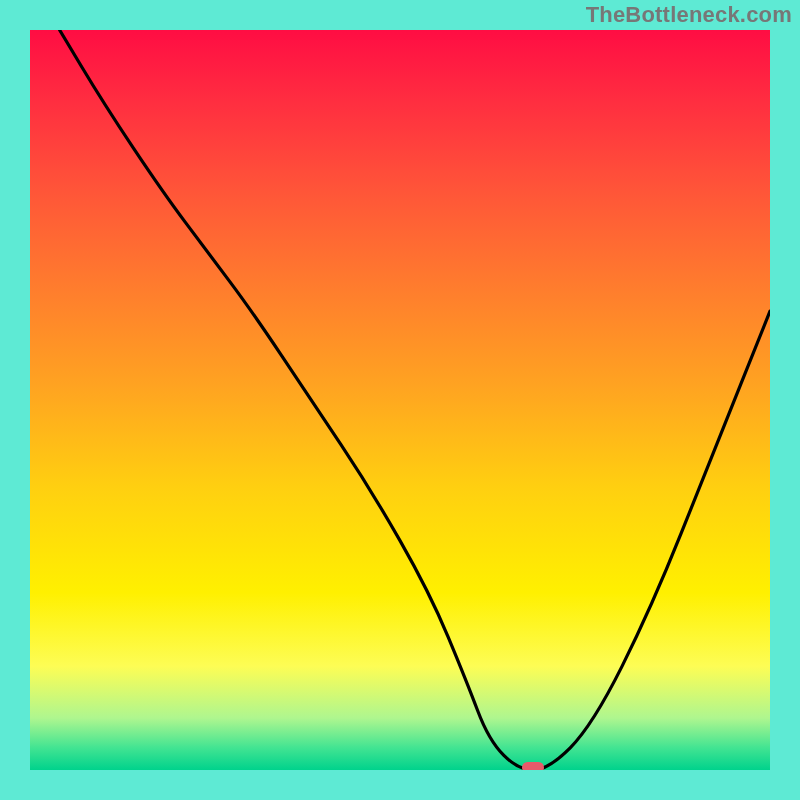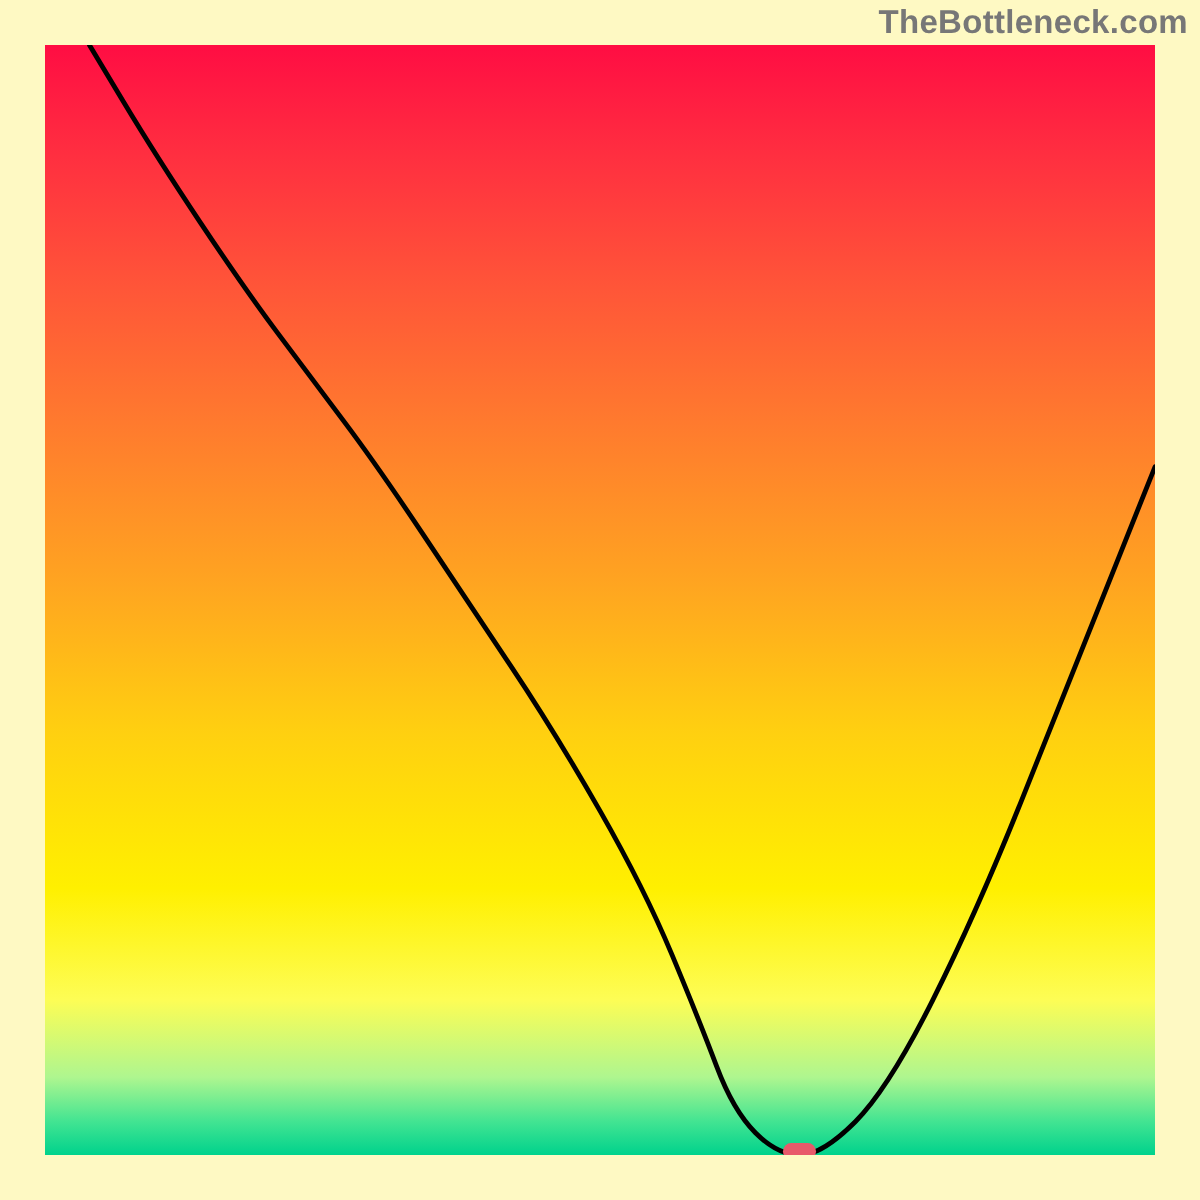--- a/index.html
+++ b/index.html
@@ -8,21 +8,21 @@
     width: 800px;
     height: 800px;
     background: #000;
     overflow: hidden;
     font-family: Arial, Helvetica, sans-serif;
   }
   .outer {
     position: relative;
     width: 800px;
     height: 800px;
-    background: #fef9c3;
+    background: #5eead4;
   }
   .watermark {
     position: absolute;
     top: 2px;
     right: 8px;
     color: #777;
     font-size: 22px;
     font-weight: 600;
     letter-spacing: 0.2px;
     z-index: 5;

